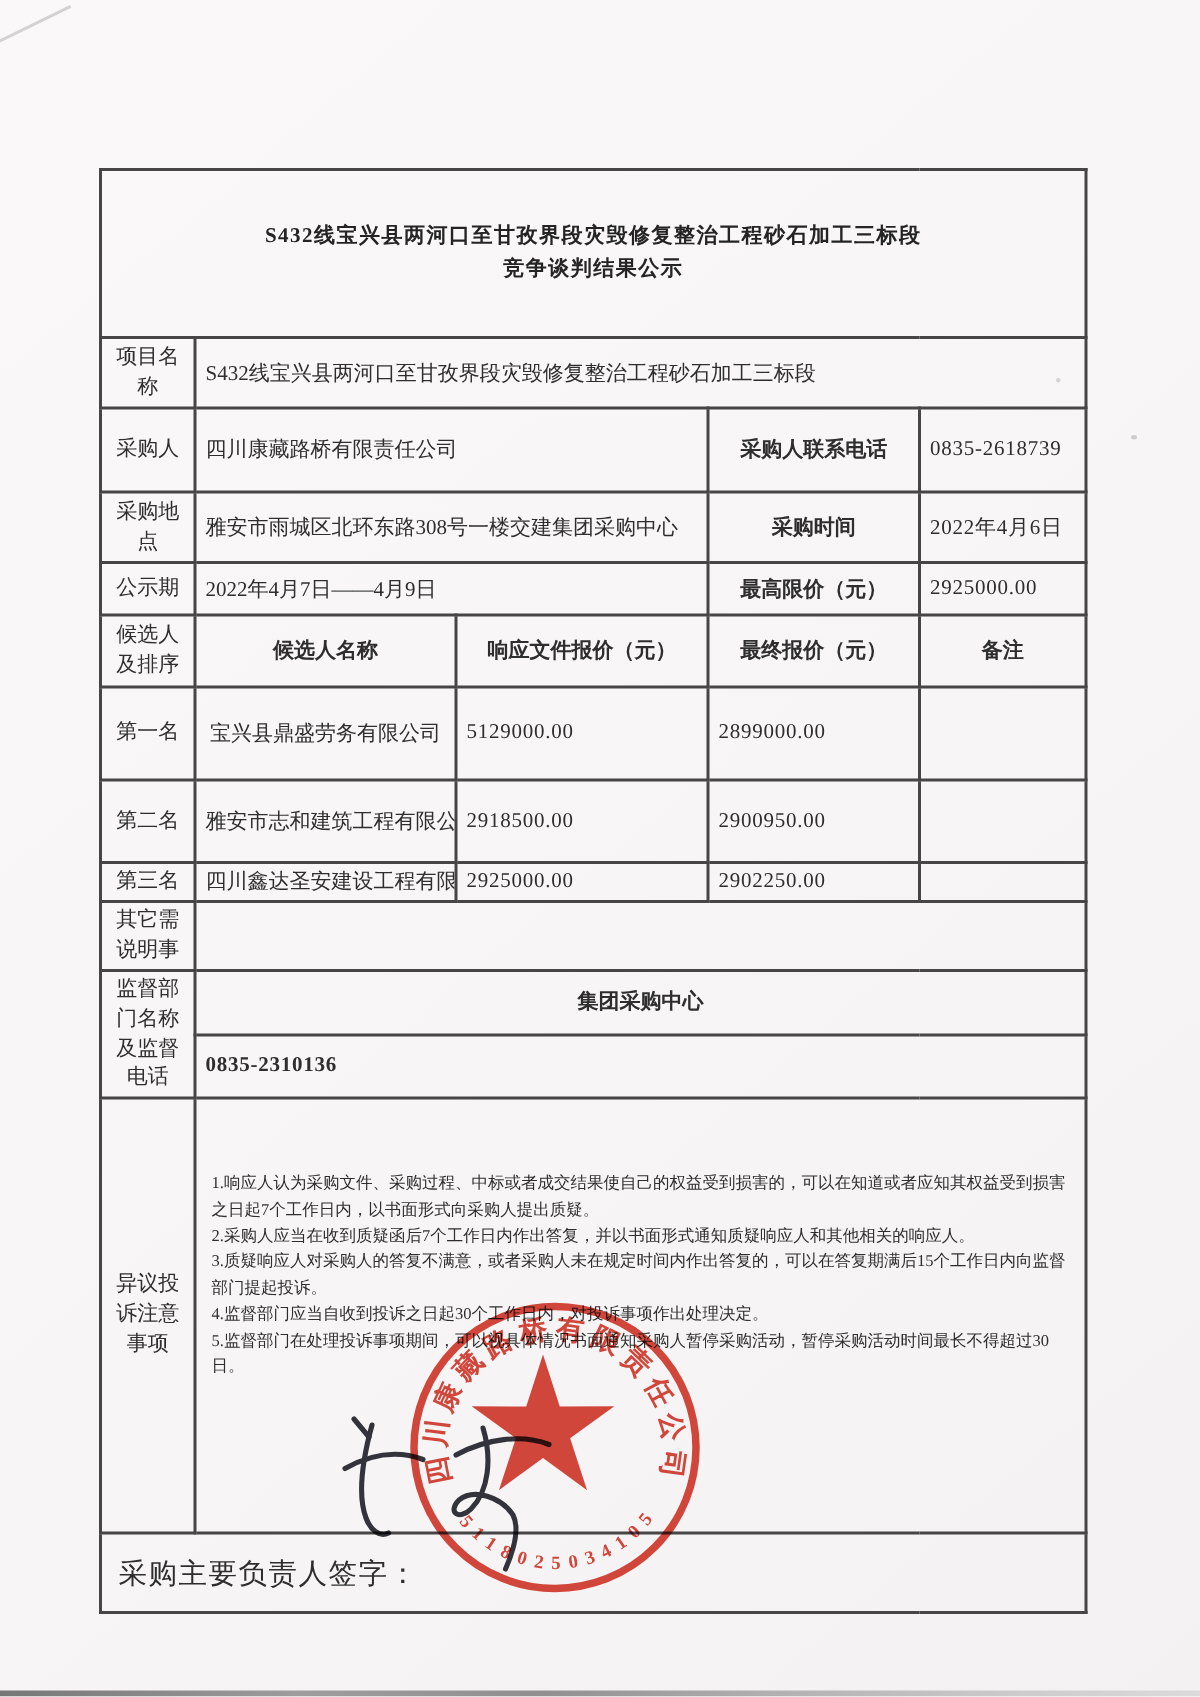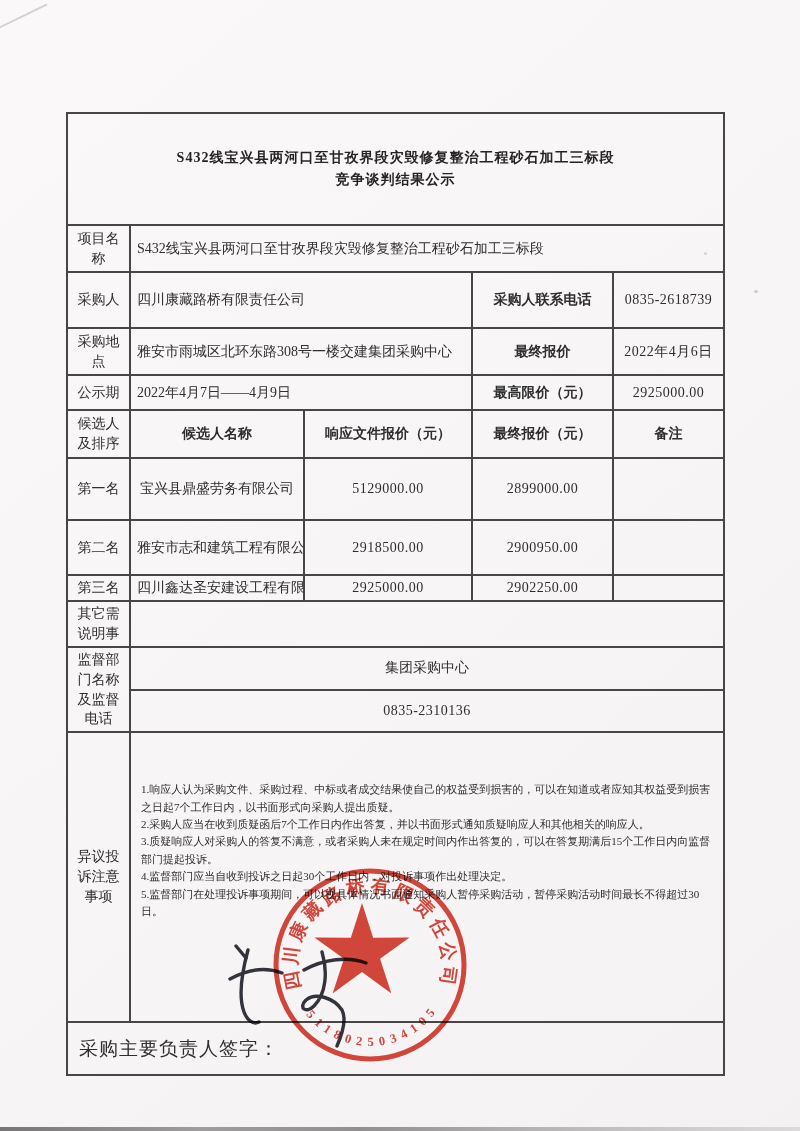--- a/index.html
+++ b/index.html
@@ -33,28 +33,28 @@
     border:2px solid #474545;
     vertical-align:middle;
     font-size:14px;
     padding:2px 6px;
     overflow:hidden;
   }
   td.lab{
     font-size:13.5px;line-height:1.42;word-break:break-all;
     padding:2px 9px;text-align:center;
   }
-  td.c{text-align:center;}
+  td.c{text-align:center;font-weight:bold;}
   td.l{text-align:left;padding-left:9px;}
   td.title-cell{
     text-align:center;font-weight:bold;font-size:21px;line-height:1.55;
     letter-spacing:1px;color:#242424;padding:4px 12px;
   }
   td.name-cell{font-size:12.5px;white-space:nowrap;text-align:center;padding:2px 2px;}
-  td.num{font-size:13.5px;letter-spacing:.5px;text-align:center;}
+  td.num{font-size:13.5px;letter-spacing:.5px;text-align:left;}
   td.hdr{text-align:center;font-size:14px;font-weight:bold;}
   td.sig-cell{border-top-width:3px;}
   .obj-text{
     padding:46px 4px 4px 4px;font-size:11px;line-height:1.58;text-align:left;
   }
   .sig-line{display:flex;align-items:center;height:100%;}
   .sig-label{font-size:19px;padding-left:5px;letter-spacing:1px;}
 
   .stamp-svg{
     position:absolute;left:263px;top:858px;width:214px;height:214px;
@@ -96,21 +96,21 @@
     </tr>
     <tr style="height:56px">
       <td class="lab">采购人</td>
       <td colspan="2" class="l">四川康藏路桥有限责任公司</td>
       <td class="hdr">采购人联系电话</td>
       <td class="num">0835-2618739</td>
     </tr>
     <tr style="height:47px">
       <td class="lab">采购地点</td>
       <td colspan="2" class="l">雅安市雨城区北环东路308号一楼交建集团采购中心</td>
-      <td class="hdr">最终报价</td>
+      <td class="hdr">采购时间</td>
       <td class="num">2022年4月6日</td>
     </tr>
     <tr style="height:35px">
       <td class="lab">公示期</td>
       <td colspan="2" class="l">2022年4月7日——4月9日</td>
       <td class="hdr">最高限价（元）</td>
       <td class="num">2925000.00</td>
     </tr>
     <tr style="height:48px">
       <td class="lab">候选人及排序</td>

